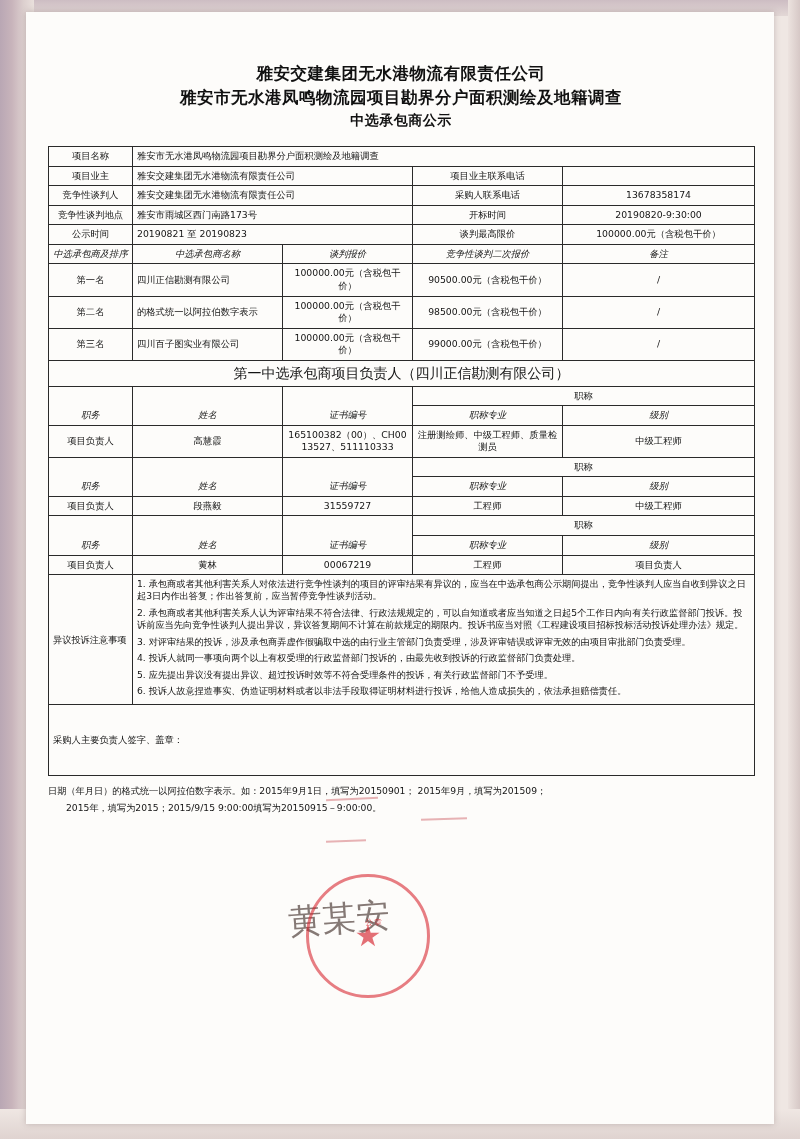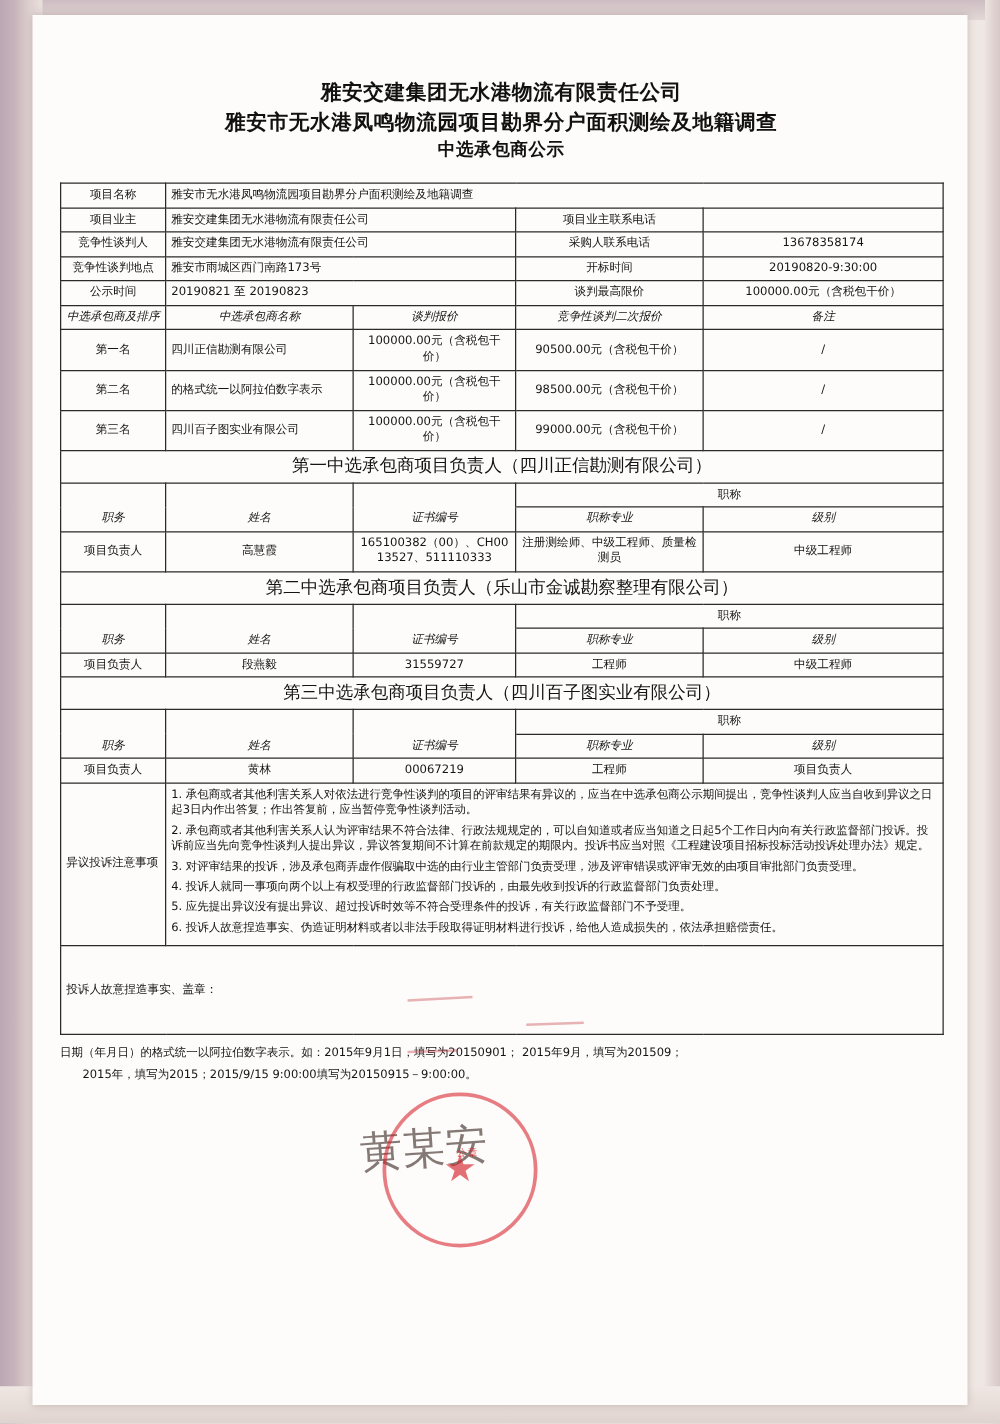--- a/index.html
+++ b/index.html
@@ -247,46 +247,40 @@
       </tr>
       <tr>
         <td class="c">项目负责人</td>
         <td class="c">高慧霞</td>
         <td class="c">165100382（00）、CH0013527、511110333</td>
         <td class="c">注册测绘师、中级工程师、质量检测员</td>
         <td class="c">中级工程师</td>
       </tr>
 
       <tr>
-        <td class="sect" colspan="5">第二中选承包商项目负责人（乐山市金诚勘察整理有限公司）</td>
-      </tr>
-      <tr>
         <td style="border-bottom:none"></td>
         <td style="border-bottom:none"></td>
         <td style="border-bottom:none"></td>
         <td class="c" colspan="2">职称</td>
       </tr>
       <tr>
         <td class="hdr" style="border-top:none">职务</td>
         <td class="hdr" style="border-top:none">姓名</td>
         <td class="hdr" style="border-top:none">证书编号</td>
         <td class="hdr">职称专业</td>
         <td class="hdr">级别</td>
       </tr>
       <tr>
         <td class="c">项目负责人</td>
         <td class="c">段燕毅</td>
         <td class="c">31559727</td>
         <td class="c">工程师</td>
         <td class="c">中级工程师</td>
       </tr>
 
-      <tr>
-        <td class="sect" colspan="5">第三中选承包商项目负责人（四川百子图实业有限公司）</td>
-      </tr>
       <tr>
         <td style="border-bottom:none"></td>
         <td style="border-bottom:none"></td>
         <td style="border-bottom:none"></td>
         <td class="c" colspan="2">职称</td>
       </tr>
       <tr>
         <td class="hdr" style="border-top:none">职务</td>
         <td class="hdr" style="border-top:none">姓名</td>
         <td class="hdr" style="border-top:none">证书编号</td>
@@ -307,21 +301,21 @@
           <p>1. 承包商或者其他利害关系人对依法进行竞争性谈判的项目的评审结果有异议的，应当在中选承包商公示期间提出，竞争性谈判人应当自收到异议之日起3日内作出答复；作出答复前，应当暂停竞争性谈判活动。</p>
           <p>2. 承包商或者其他利害关系人认为评审结果不符合法律、行政法规规定的，可以自知道或者应当知道之日起5个工作日内向有关行政监督部门投诉。投诉前应当先向竞争性谈判人提出异议，异议答复期间不计算在前款规定的期限内。投诉书应当对照《工程建设项目招标投标活动投诉处理办法》规定。</p>
           <p>3. 对评审结果的投诉，涉及承包商弄虚作假骗取中选的由行业主管部门负责受理，涉及评审错误或评审无效的由项目审批部门负责受理。</p>
           <p>4. 投诉人就同一事项向两个以上有权受理的行政监督部门投诉的，由最先收到投诉的行政监督部门负责处理。</p>
           <p>5. 应先提出异议没有提出异议、超过投诉时效等不符合受理条件的投诉，有关行政监督部门不予受理。</p>
           <p>6. 投诉人故意捏造事实、伪造证明材料或者以非法手段取得证明材料进行投诉，给他人造成损失的，依法承担赔偿责任。</p>
         </td>
       </tr>
 
       <tr>
-        <td class="l sign-cell" colspan="5">投诉人故意捏造事实、盖章：</td>
+        <td class="l sign-cell" colspan="5">采购人主要负责人签字、盖章：</td>
       </tr>
     </tbody>
       </table>
 
     <div class="footer">
       <div>日期（年月日）的格式统一以阿拉伯数字表示。如：2015年9月1日，填写为20150901；   2015年9月，填写为201509；</div>
       <div class="ln2">2015年，填写为2015；2015/9/15  9:00:00填写为20150915－9:00:00。</div>
     </div>
 
   </div>

